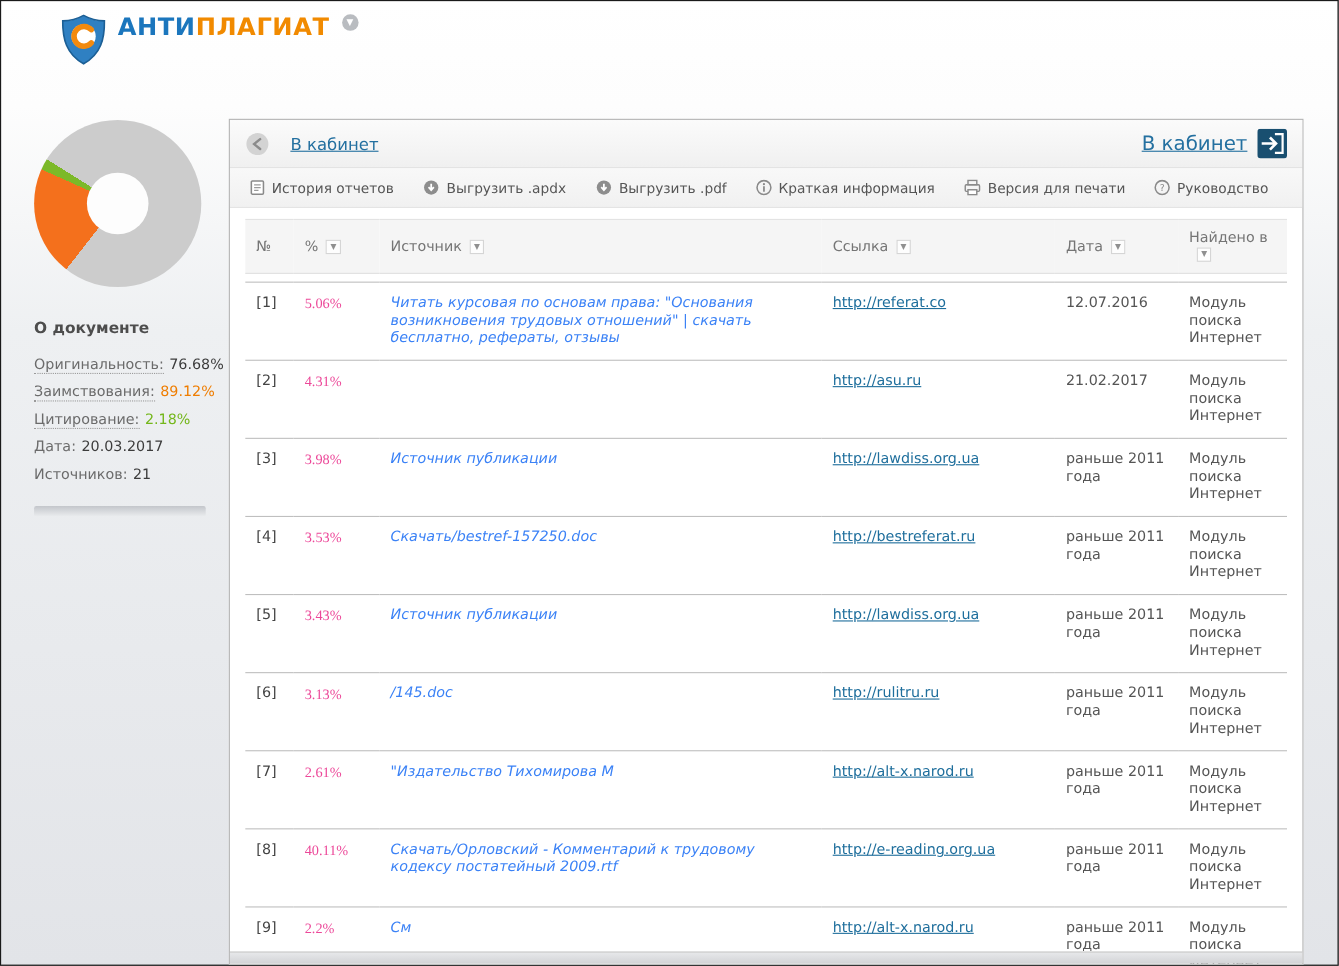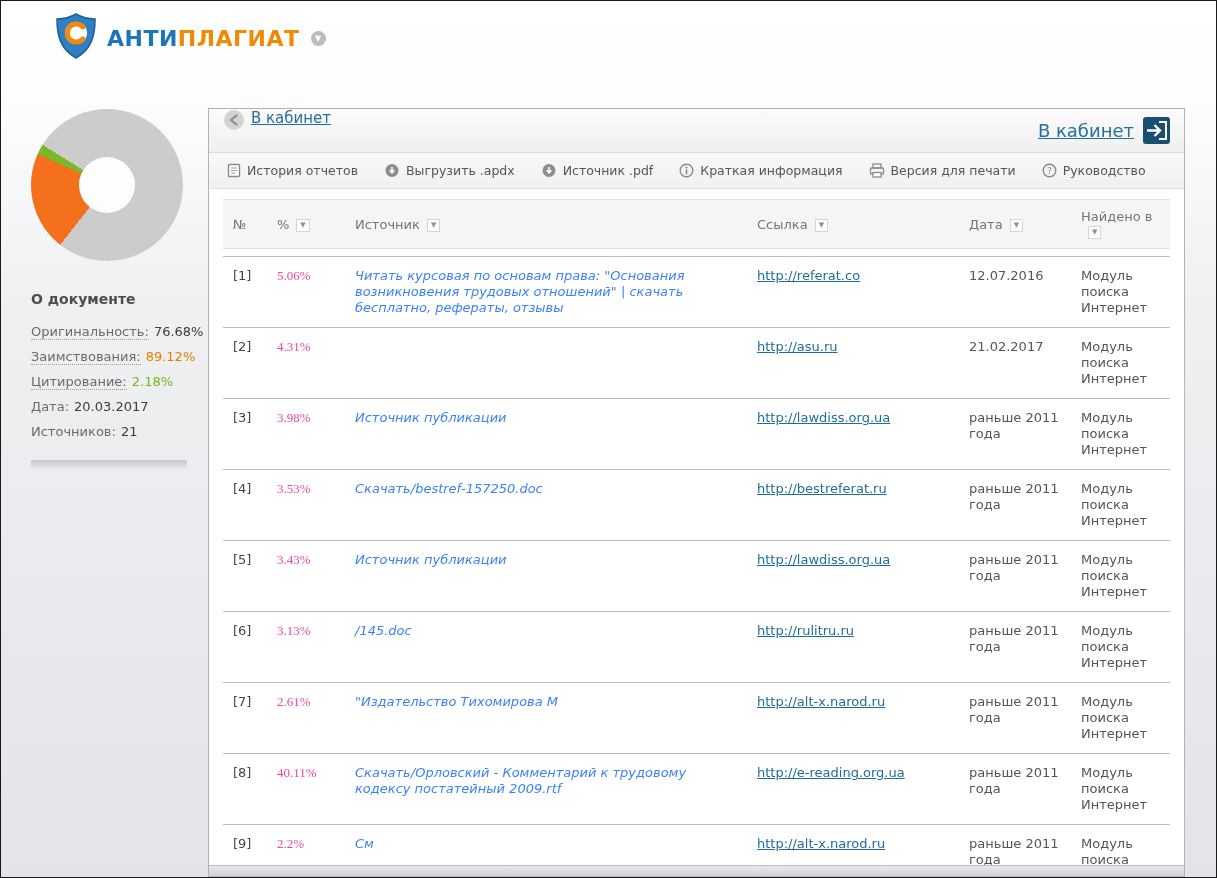--- a/index.html
+++ b/index.html
@@ -3,21 +3,21 @@
 <meta charset="utf-8">
 <style>
   * { box-sizing: border-box; margin: 0; padding: 0; }
   body { font-family: "DejaVu Sans", "Liberation Sans", sans-serif; background:#888; }
   .page {
     position: relative; width: 1217px; height: 878px;
     border: 1px solid #1a1a1a; overflow: hidden;
     background: linear-gradient(180deg, #ffffff 0px, #fdfdfd 95px, #eef0f2 300px, #e2e4e8 100%);
   }
   
-  .topbar { position: absolute; left: 55px; top: 12px; display: flex; align-items: center; gap: 11px; }
+  .topbar { position: absolute; left: 55px; top: 12px; display: flex; align-items: flex-start; gap: 11px; }
   .logo-text { font-size: 22px; font-weight: bold; letter-spacing: .5px; }
   .logo-blue { color: #1b76bd; }
   .logo-orange { color: #f18a00; }
   .logo-dd { width: 15px; height: 15px; border-radius: 50%; background: #b9bcc0; color:#fff;
     font-size: 8px; display:flex; align-items:center; justify-content:center; cursor:pointer; }
   
   .sidebar { position: absolute; left: 30px; top: 108px; width: 160px; }
   .donut { width: 152px; height: 152px; border-radius: 50%; position: relative; background:#ccc; }
   .donut .hole { position: absolute; left: 50%; top: 50%; width: 56px; height: 56px; margin: -28px 0 0 -28px;
     border-radius: 50%; background: #fdfdfd; }
@@ -28,21 +28,21 @@
   .stat .lbl.u { border-bottom: 1px dotted #9a9a9a; cursor: pointer; }
   .stat .val { margin-left: 5px; }
   .v-dark { color: #3c3c3c; }
   .v-orange { color: #ef7d00; }
   .v-green { color: #74b71b; }
   .side-divider { margin-top: 16px; height: 10px; width: 156px;
     background: linear-gradient(180deg, #c3c6cb, #eceef0); border-radius: 2px; }
   
   .panel { position: absolute; left: 207px; top: 107px; width: 977px; height: 769px;
     background: #fff; border: 1px solid #b3b3b3; overflow: hidden; }
-  .panel-header { height: 44px; display: flex; gap: 6px; padding: 0 14px;
+  .panel-header { height: 44px; display: flex; align-items: center; gap: 19px; padding: 0 14px;
     background: linear-gradient(#fbfbfb, #f0f0f0); border-bottom: 1px solid #dcdcdc; }
   .back-btn { display:flex; cursor:pointer; }
   .cab-link { font-size: 15px; color: #2470a0; text-decoration: underline; cursor: pointer; }
   .doc-title { font-size: 17px; color: #4c4c4c; margin-left: 6px; }
   .hdr-right { margin-left: auto; display: flex; align-items: center; gap: 9px; }
   .cab-link-big { font-size: 18px; color: #2470a0; text-decoration: underline; cursor: pointer; }
   .exit-icon { display: flex; cursor: pointer; }
   .toolbar { height: 36px; display: flex; align-items: center; gap: 26px; padding: 0 18px;
     background: linear-gradient(#f8f8f8, #f1f1f1); border-bottom: 1px solid #e2e2e2; }
   .tb-item { display: flex; align-items: flex-end; gap: 6px; font-size: 12.5px; color: #555; cursor: pointer; white-space: nowrap; }
@@ -150,21 +150,21 @@
         </span>
         <span>Выгрузить .apdx</span>
       </span>
       <span class="tb-item">
         <span>
           <svg width="16" height="15" viewBox="0 0 16 15">
               <circle cx="8" cy="7.5" r="6.5" fill="#8d8d8d"></circle>
               <path d="M8 4v5M5.6 7.2 8 9.8 10.4 7.2" stroke="#fff" stroke-width="1.6" fill="none"></path>
             </svg>
         </span>
-        <span>Источник .pdf</span>
+        <span>Выгрузить .pdf</span>
       </span>
       <span class="tb-item">
         <span>
           <svg width="15" height="15" viewBox="0 0 15 15">
               <circle cx="7.5" cy="7.5" r="6.3" fill="none" stroke="#8a8a8a" stroke-width="1.4"></circle>
               <circle cx="7.5" cy="4.4" r="1" fill="#8a8a8a"></circle>
               <rect x="6.7" y="6.3" width="1.6" height="5" fill="#8a8a8a"></rect>
             </svg>
         </span>
         <span>Краткая информация</span>

